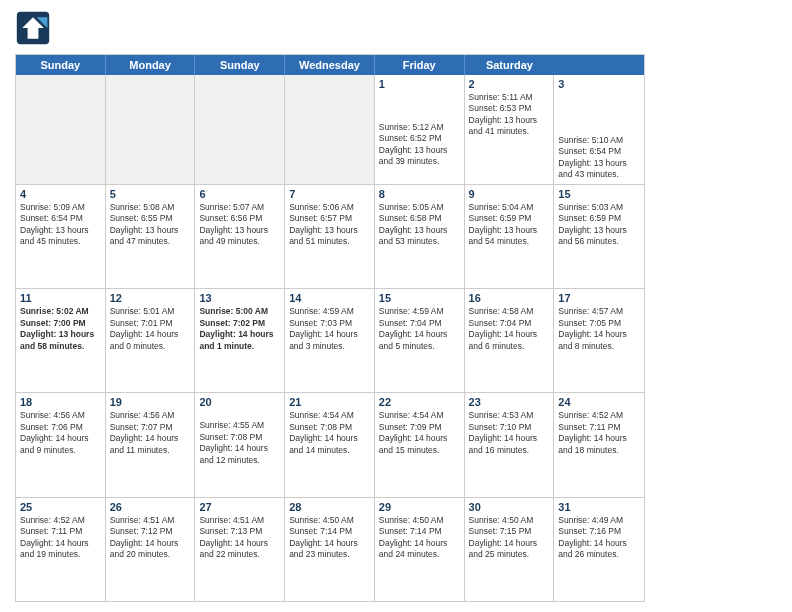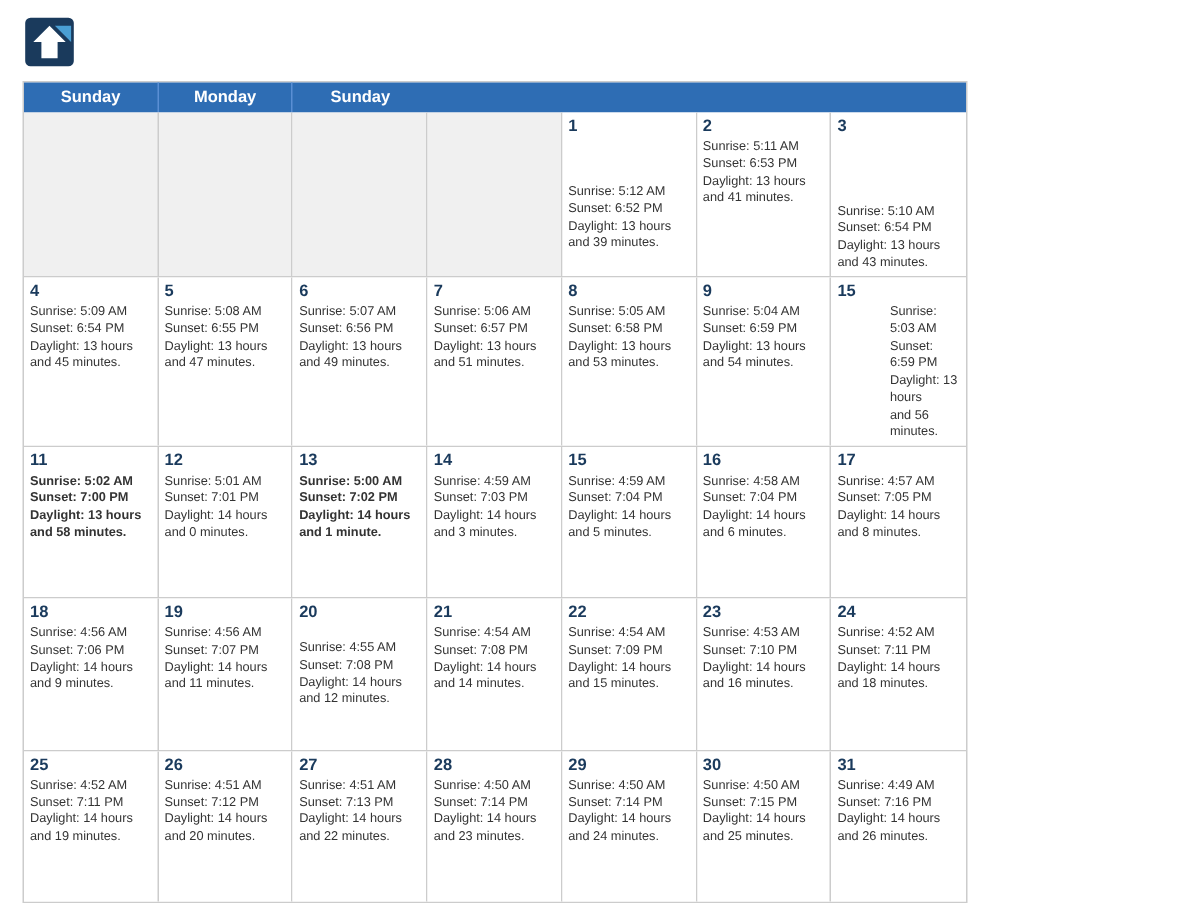--- a/index.html
+++ b/index.html
@@ -130,20 +130,23 @@
       <div class="month-title"></div>
       <div class="subtitle"></div>
     </div>
   </div>
 
   <div class="calendar">
     <div class="cal-header">
     <div class="cal-header-cell">Sunday</div>
         <div class="cal-header-cell">Monday</div>
         <div class="cal-header-cell">Sunday</div>
+        <div class="cal-header-cell">Wednesday</div>
+        <div class="cal-header-cell">Friday</div>
+        <div class="cal-header-cell">Saturday</div>
       </div>
     <div class="cal-body">
     <div class="cal-row">
           <div class="cal-cell empty shaded"></div>
           <div class="cal-cell empty shaded"></div>
           <div class="cal-cell empty shaded"></div>
           <div class="cal-cell empty shaded"></div>
           <div class="cal-cell">
             <span class="day-num">1</span>
             <div class="cell-text" style="white-space: pre-line; margin-top: 32px;">Sunrise: 5:12 AM
@@ -204,21 +207,21 @@
           </div>
           <div class="cal-cell">
             <span class="day-num">9</span>
             <div class="cell-text" style="white-space: pre-line;">Sunrise: 5:04 AM
 Sunset: 6:59 PM
 Daylight: 13 hours
 and 54 minutes.</div>
           </div>
           <div class="cal-cell">
             <span class="day-num">15</span>
-            <div class="cell-text" style="white-space: pre-line; margin-left: 35px;">Sunrise: 5:03 AM
+            <div class="cell-text" style="white-space: pre-line;">Sunrise: 5:03 AM
 Sunset: 6:59 PM
 Daylight: 13 hours
 and 56 minutes.</div>
           </div>
         </div>
         <div class="cal-row">
           <div class="cal-cell">
             <span class="day-num">11</span>
             <div class="cell-text" style="white-space: pre-line; font-weight: bold;">Sunrise: 5:02 AM
 Sunset: 7:00 PM

